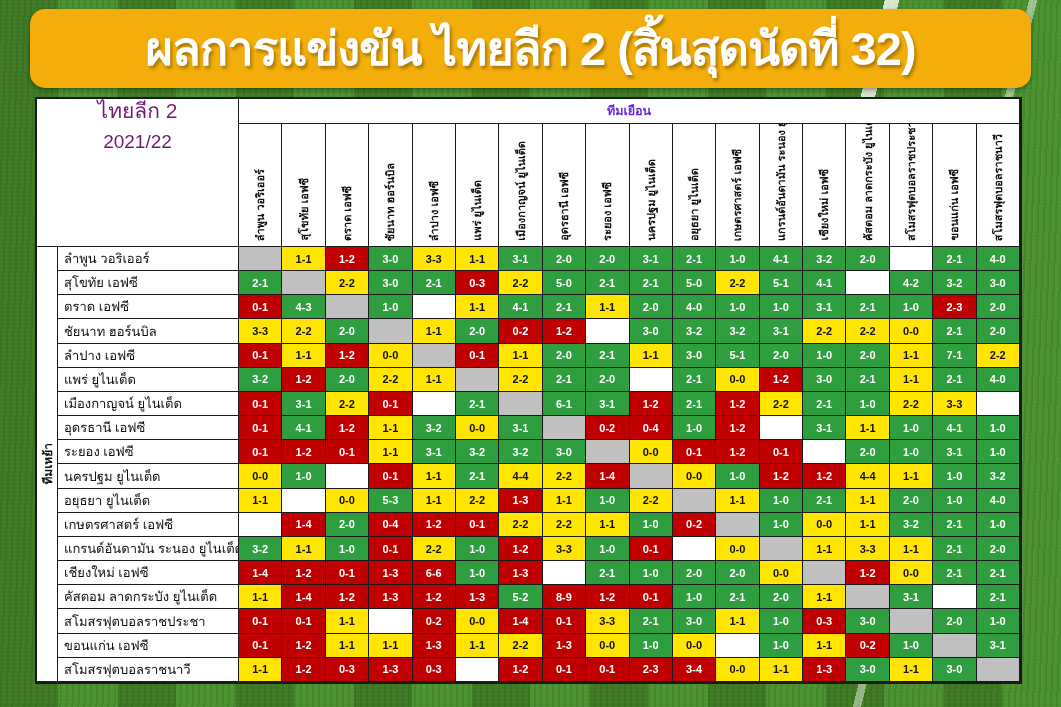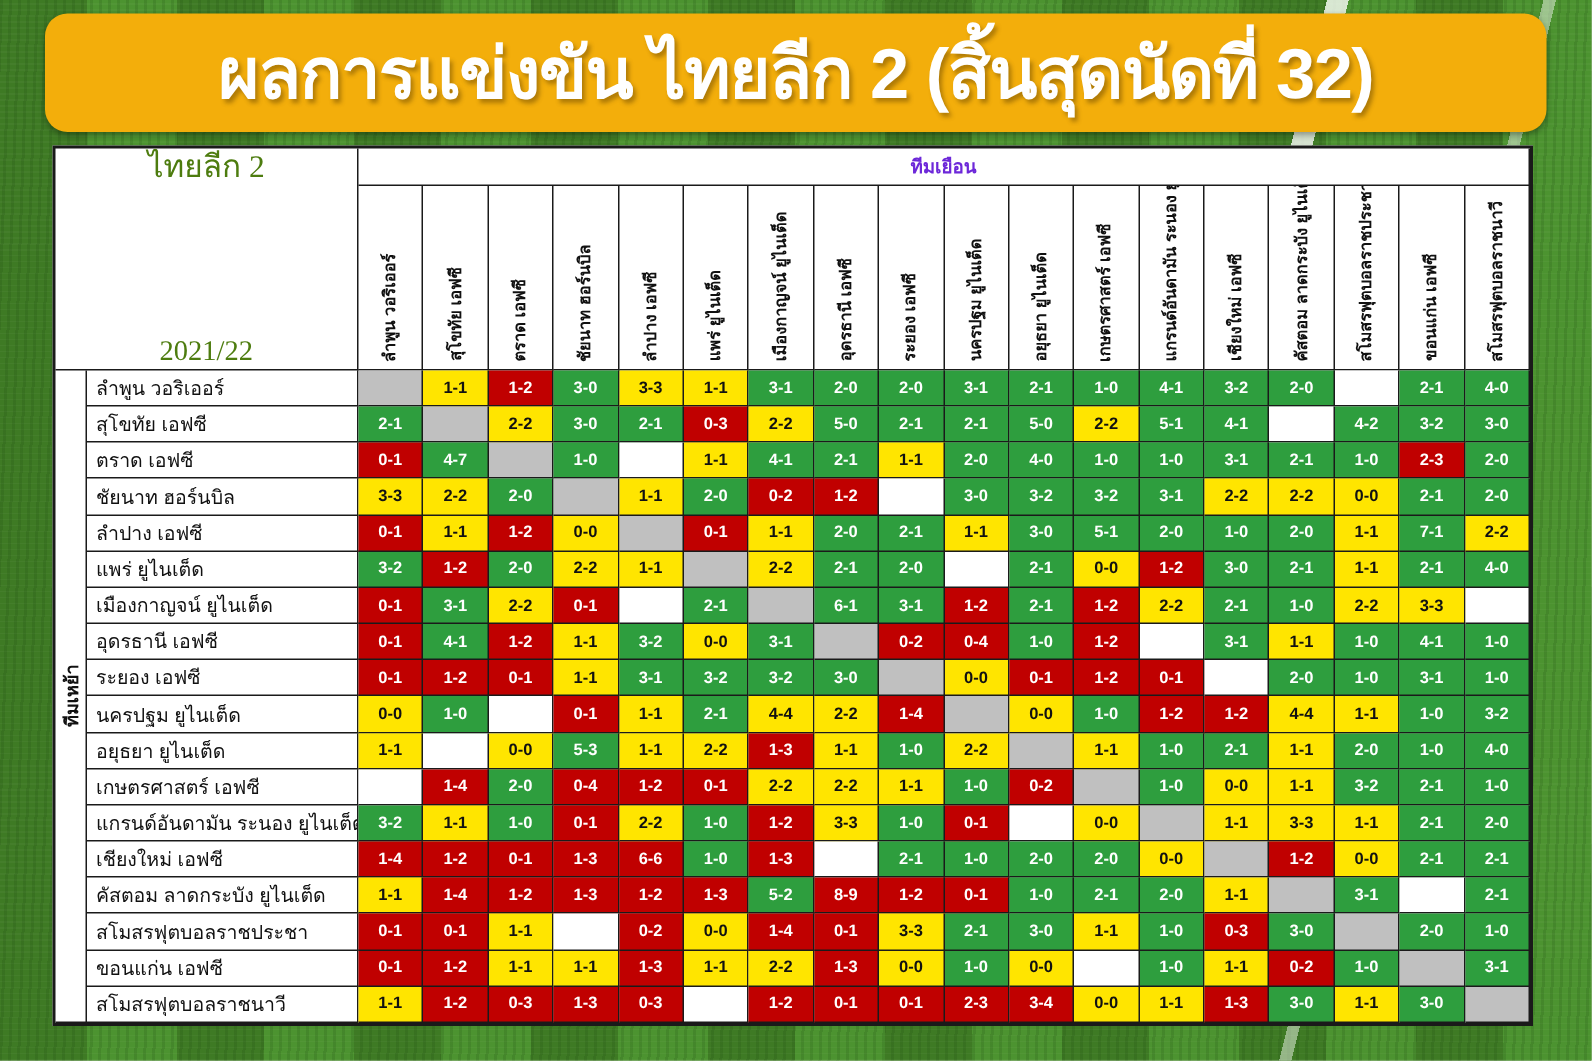--- a/index.html
+++ b/index.html
@@ -36,22 +36,22 @@
   .sheet {
     position:absolute; left:35px; top:97px; width:987px; height:587px;
     background:#fff; border:2px solid #1a1a1a;
     display:grid;
     grid-template-columns: 21px 181px repeat(18, 1fr);
     grid-template-rows: 25px 123px repeat(18, 1fr);
   }
   .sheet > div { border-right:1px solid #1a1a1a; border-bottom:1px solid #1a1a1a; overflow:hidden; }
   .corner {
     grid-column: 1 / span 2; grid-row: 1 / span 2;
-    display:flex; flex-direction:column; align-items:center; justify-content:space-between;
-    gap:8px; text-align:center; color:#4d7c0f;font-family:Liberation Serif, serif;
+    display:flex; flex-direction:column; align-items:center; justify-content:flex-start;
+    gap:8px; text-align:center; color:#701a75;
   }
   .corner div { font-size:19px; line-height:1.15; }
   .corner .l1 { font-size:21px; }
   .away-band {
     grid-column: 3 / span 18; grid-row: 1;
     display:flex; align-items:center; justify-content:center;
     font-size:12.5px; font-weight:bold; color:#6d28d9;
   }
   .home-band {
     grid-column: 1; grid-row: 3 / span 18;
@@ -183,21 +183,21 @@
     <div class="cell win" style="grid-area: 4 / 13;">5-0</div>
     <div class="cell draw" style="grid-area: 4 / 14;">2-2</div>
     <div class="cell win" style="grid-area: 4 / 15;">5-1</div>
     <div class="cell win" style="grid-area: 4 / 16;">4-1</div>
     <div class="cell blank" style="grid-area: 4 / 17;"></div>
     <div class="cell win" style="grid-area: 4 / 18;">4-2</div>
     <div class="cell win" style="grid-area: 4 / 19;">3-2</div>
     <div class="cell win" style="grid-area: 4 / 20;">3-0</div>
     <div class="rowhdr" style="grid-row: 5;">ตราด เอฟซี</div>
     <div class="cell loss" style="grid-area: 5 / 3;">0-1</div>
-    <div class="cell win" style="grid-area: 5 / 4;">4-7</div>
+    <div class="cell win" style="grid-area: 5 / 4;">4-3</div>
     <div class="cell diag" style="grid-area: 5 / 5;"></div>
     <div class="cell win" style="grid-area: 5 / 6;">1-0</div>
     <div class="cell blank" style="grid-area: 5 / 7;"></div>
     <div class="cell draw" style="grid-area: 5 / 8;">1-1</div>
     <div class="cell win" style="grid-area: 5 / 9;">4-1</div>
     <div class="cell win" style="grid-area: 5 / 10;">2-1</div>
     <div class="cell draw" style="grid-area: 5 / 11;">1-1</div>
     <div class="cell win" style="grid-area: 5 / 12;">2-0</div>
     <div class="cell win" style="grid-area: 5 / 13;">4-0</div>
     <div class="cell win" style="grid-area: 5 / 14;">1-0</div>

